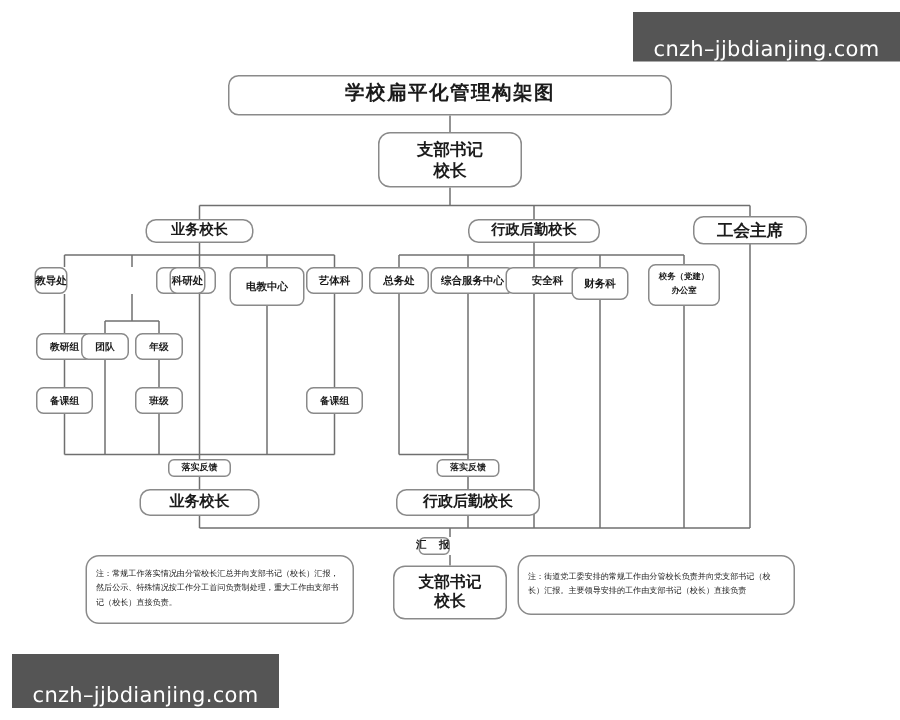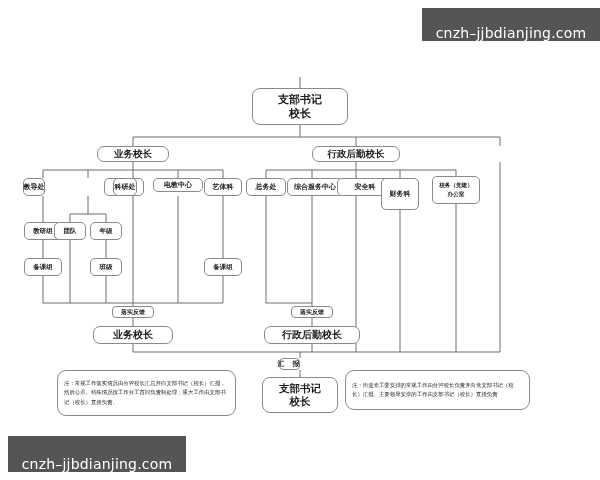--- a/index.html
+++ b/index.html
@@ -201,61 +201,67 @@
     <line x1="500" y1="162" x2="500" y2="352"></line>
 
     <line x1="133" y1="344" x2="133" y2="352"></line>
     <line x1="312" y1="344" x2="312" y2="352"></line>
     <line x1="133" y1="352" x2="500" y2="352"></line>
 
     <line x1="300" y1="352" x2="300" y2="358"></line>
     <line x1="300" y1="370" x2="300" y2="377"></line>
   </svg>
 
+  <div class="node title-box" style="left:152px; top:50px; width:296px; height:27px;">
+    <span>学校扁平化管理构架图</span>
+  </div>
 
   <div class="node boss-box" style="left:252px; top:88px; width:96px; height:37px;">
     <span>支部书记</span>
     <span>校长</span>
   </div>
 
   <div class="node vp-box" style="left:97px; top:146px; width:72px; height:16px;">
     <span>业务校长</span>
   </div>
 
   <div class="node vp-box" style="left:312px; top:146px; width:88px; height:16px;">
     <span>行政后勤校长</span>
   </div>
 
+  <div class="node union-box" style="left:462px; top:144px; width:76px; height:19px;">
+    <span>工会主席</span>
+  </div>
 
   <div class="node dept-box" style="left:23px; top:178px; width:22px; height:18px;">
     <span>教导处</span>
   </div>
   <div class="node dept-box" style="left:68px; top:178px; width:40px; height:18px;margin-left:36px;">
     <span>政教处</span>
   </div>
   <div class="node dept-box" style="left:113px; top:178px; width:24px; height:18px;">
     <span>科研处</span>
   </div>
-  <div class="node dept-box" style="left:153px; top:178px; width:50px; height:14px;">
+  <div class="node dept-box" style="left:153px; top:178px; width:50px; height:26px;">
     <span>电教中心</span>
   </div>
   <div class="node dept-box" style="left:204px; top:178px; width:38px; height:18px;">
     <span>艺体科</span>
   </div>
 
   <div class="node dept-box" style="left:246px; top:178px; width:40px; height:18px;align-items:center;">
     <span>总务处</span>
   </div>
   <div class="node dept-box" style="left:287px; top:178px; width:56px; height:18px;">
     <span>综合服务中心</span>
   </div>
   <div class="node dept-box" style="left:337px; top:178px; width:56px; height:18px;">
     <span>安全科</span>
   </div>
-  <div class="node dept-box" style="left:381px; top:178px; width:38px; height:32px;">
+  <div class="node dept-box" style="left:381px; top:178px; width:38px; height:22px;">
     <span>财务科</span>
   </div>
   <div class="node dept-box two-line" style="left:432px; top:176px; width:48px; height:28px;">
     <span>校务（党建）</span>
     <span>办公室</span>
   </div>
 
   <div class="node sub-box" style="left:24px; top:222px; width:38px; height:18px;">
     <span>教研组</span>
   </div>

